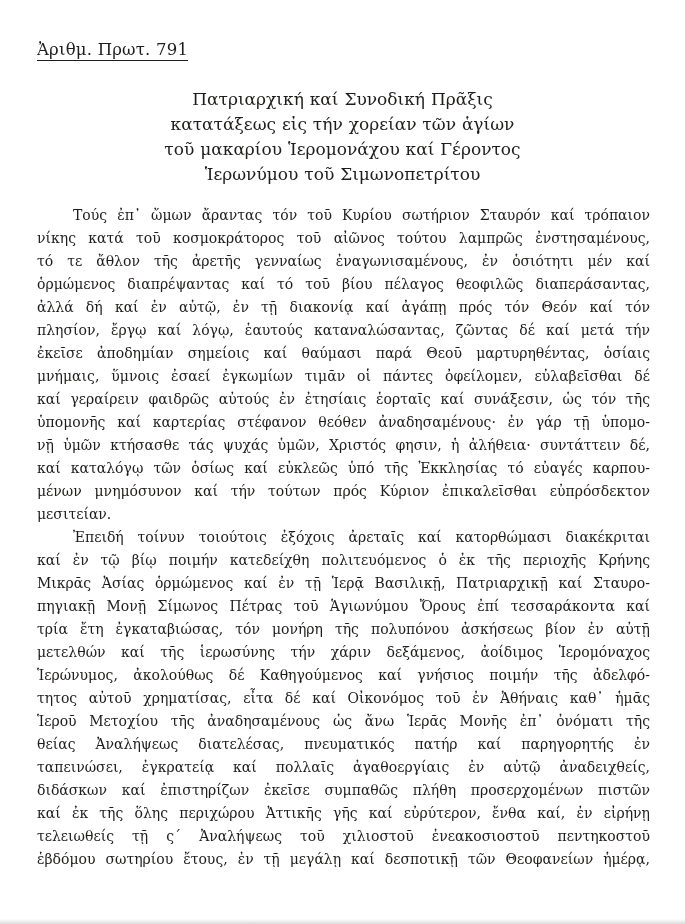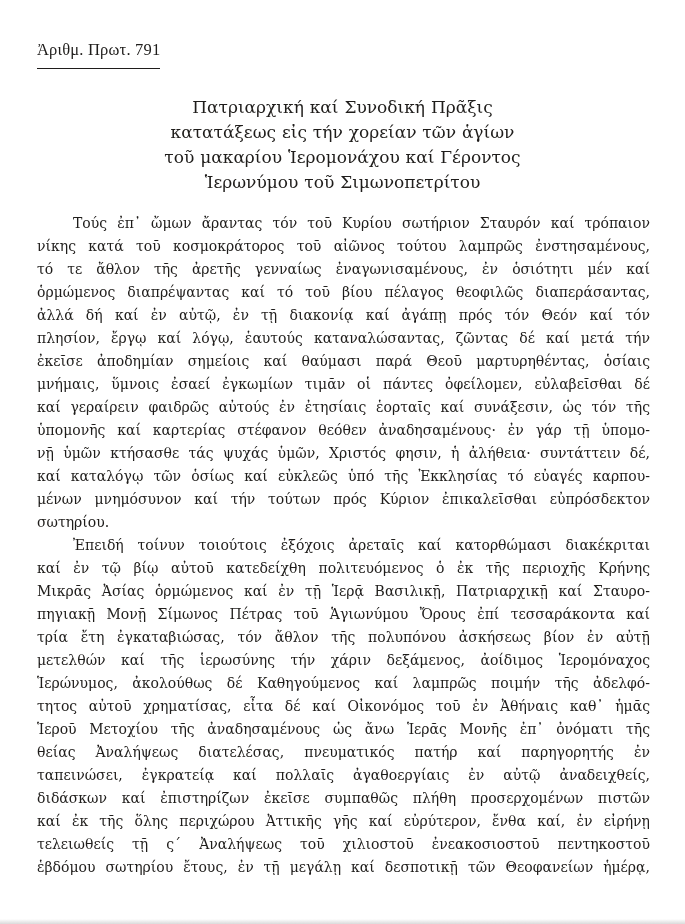--- a/index.html
+++ b/index.html
@@ -15,22 +15,21 @@
     overflow: hidden;
     font-family: "DejaVu Serif", "Liberation Serif", serif;
     color: #1f1d1b;
   }
   .protocol {
     display: inline-block;
     margin: 40px 1px 0 37px;
     font-size: 16.5px;
     letter-spacing: 0.2px;
     border-bottom: 1.6px solid #1f1d1b;
-    padding-bottom: 8px;
-    font-family: Liberation Serif, serif;
+    padding-bottom: 1px;
   }
   .title-block {
     margin-top: 26px;
     font-size: 17px;
     line-height: 25px;
   }
   .title-block .line {
     text-align: left;
     text-align-last: center;
   }
@@ -81,30 +80,30 @@
         <div class="line">ὁρμώμενος διαπρέψαντας καί τό τοῦ βίου πέλαγος θεοφιλῶς διαπεράσαντας,</div>
         <div class="line">ἀλλά δή καί ἐν αὐτῷ, ἐν τῇ διακονίᾳ καί ἀγάπῃ πρός τόν Θεόν καί τόν</div>
         <div class="line">πλησίον, ἔργῳ καί λόγῳ, ἑαυτούς καταναλώσαντας, ζῶντας δέ καί μετά τήν</div>
         <div class="line">ἐκεῖσε ἀποδημίαν σημείοις καί θαύμασι παρά Θεοῦ μαρτυρηθέντας, ὁσίαις</div>
         <div class="line">μνήμαις, ὕμνοις ἐσαεί ἐγκωμίων τιμᾶν οἱ πάντες ὀφείλομεν, εὐλαβεῖσθαι δέ</div>
         <div class="line">καί γεραίρειν φαιδρῶς αὐτούς ἐν ἐτησίαις ἑορταῖς καί συνάξεσιν, ὡς τόν τῆς</div>
         <div class="line">ὑπομονῆς καί καρτερίας στέφανον θεόθεν ἀναδησαμένους· ἐν γάρ τῇ ὑπομο-</div>
         <div class="line">νῇ ὑμῶν κτήσασθε τάς ψυχάς ὑμῶν, Χριστός φησιν, ἡ ἀλήθεια· συντάττειν δέ,</div>
         <div class="line">καί καταλόγῳ τῶν ὁσίως καί εὐκλεῶς ὑπό τῆς Ἐκκλησίας τό εὐαγές καρπου-</div>
         <div class="line">μένων μνημόσυνον καί τήν τούτων πρός Κύριον ἐπικαλεῖσθαι εὐπρόσδεκτον</div>
-        <div class="line last">σωτηρίου.</div>
+        <div class="line last">μεσιτείαν.</div>
       </div>
     <div class="body-par">
         <div class="line">Ἐπειδή τοίνυν τοιούτοις ἐξόχοις ἀρεταῖς καί κατορθώμασι διακέκριται</div>
-        <div class="line">καί ἐν τῷ βίῳ αὐτοῦ κατεδείχθη πολιτευόμενος ὁ ἐκ τῆς περιοχῆς Κρήνης</div>
+        <div class="line">καί ἐν τῷ βίῳ ποιμήν κατεδείχθη πολιτευόμενος ὁ ἐκ τῆς περιοχῆς Κρήνης</div>
         <div class="line">Μικρᾶς Ἀσίας ὁρμώμενος καί ἐν τῇ Ἱερᾷ Βασιλικῇ, Πατριαρχικῇ καί Σταυρο-</div>
         <div class="line">πηγιακῇ Μονῇ Σίμωνος Πέτρας τοῦ Ἁγιωνύμου Ὄρους ἐπί τεσσαράκοντα καί</div>
-        <div class="line">τρία ἔτη ἐγκαταβιώσας, τόν ἄθλον τῆς πολυπόνου ἀσκήσεως βίον ἐν αὐτῇ</div>
+        <div class="line">τρία ἔτη ἐγκαταβιώσας, τόν μονήρη τῆς πολυπόνου ἀσκήσεως βίον ἐν αὐτῇ</div>
         <div class="line">μετελθών καί τῆς ἱερωσύνης τήν χάριν δεξάμενος, ἀοίδιμος Ἱερομόναχος</div>
-        <div class="line">Ἱερώνυμος, ἀκολούθως δέ Καθηγούμενος καί λαμπρῶς ποιμήν τῆς ἀδελφό-</div>
+        <div class="line">Ἱερώνυμος, ἀκολούθως δέ Καθηγούμενος καί γνήσιος ποιμήν τῆς ἀδελφό-</div>
         <div class="line">τητος αὐτοῦ χρηματίσας, εἶτα δέ καί Οἰκονόμος τοῦ ἐν Ἀθήναις καθ᾽ ἡμᾶς</div>
         <div class="line">Ἱεροῦ Μετοχίου τῆς ἀναδησαμένους ὡς ἄνω Ἱερᾶς Μονῆς ἐπ᾽ ὀνόματι τῆς</div>
         <div class="line">θείας Ἀναλήψεως διατελέσας, πνευματικός πατήρ καί παρηγορητής ἐν</div>
         <div class="line">ταπεινώσει, ἐγκρατείᾳ καί πολλαῖς ἀγαθοεργίαις ἐν αὐτῷ ἀναδειχθείς,</div>
         <div class="line">διδάσκων καί ἐπιστηρίζων ἐκεῖσε συμπαθῶς πλήθη προσερχομένων πιστῶν</div>
         <div class="line">καί ἐκ τῆς ὅλης περιχώρου Ἀττικῆς γῆς καί εὐρύτερον, ἔνθα καί, ἐν εἰρήνῃ</div>
         <div class="line">τελειωθείς τῇ ς´ Ἀναλήψεως τοῦ χιλιοστοῦ ἐνεακοσιοστοῦ πεντηκοστοῦ</div>
         <div class="line">ἑβδόμου σωτηρίου ἔτους, ἐν τῇ μεγάλῃ καί δεσποτικῇ τῶν Θεοφανείων ἡμέρᾳ,</div>
       </div>
   </div>

